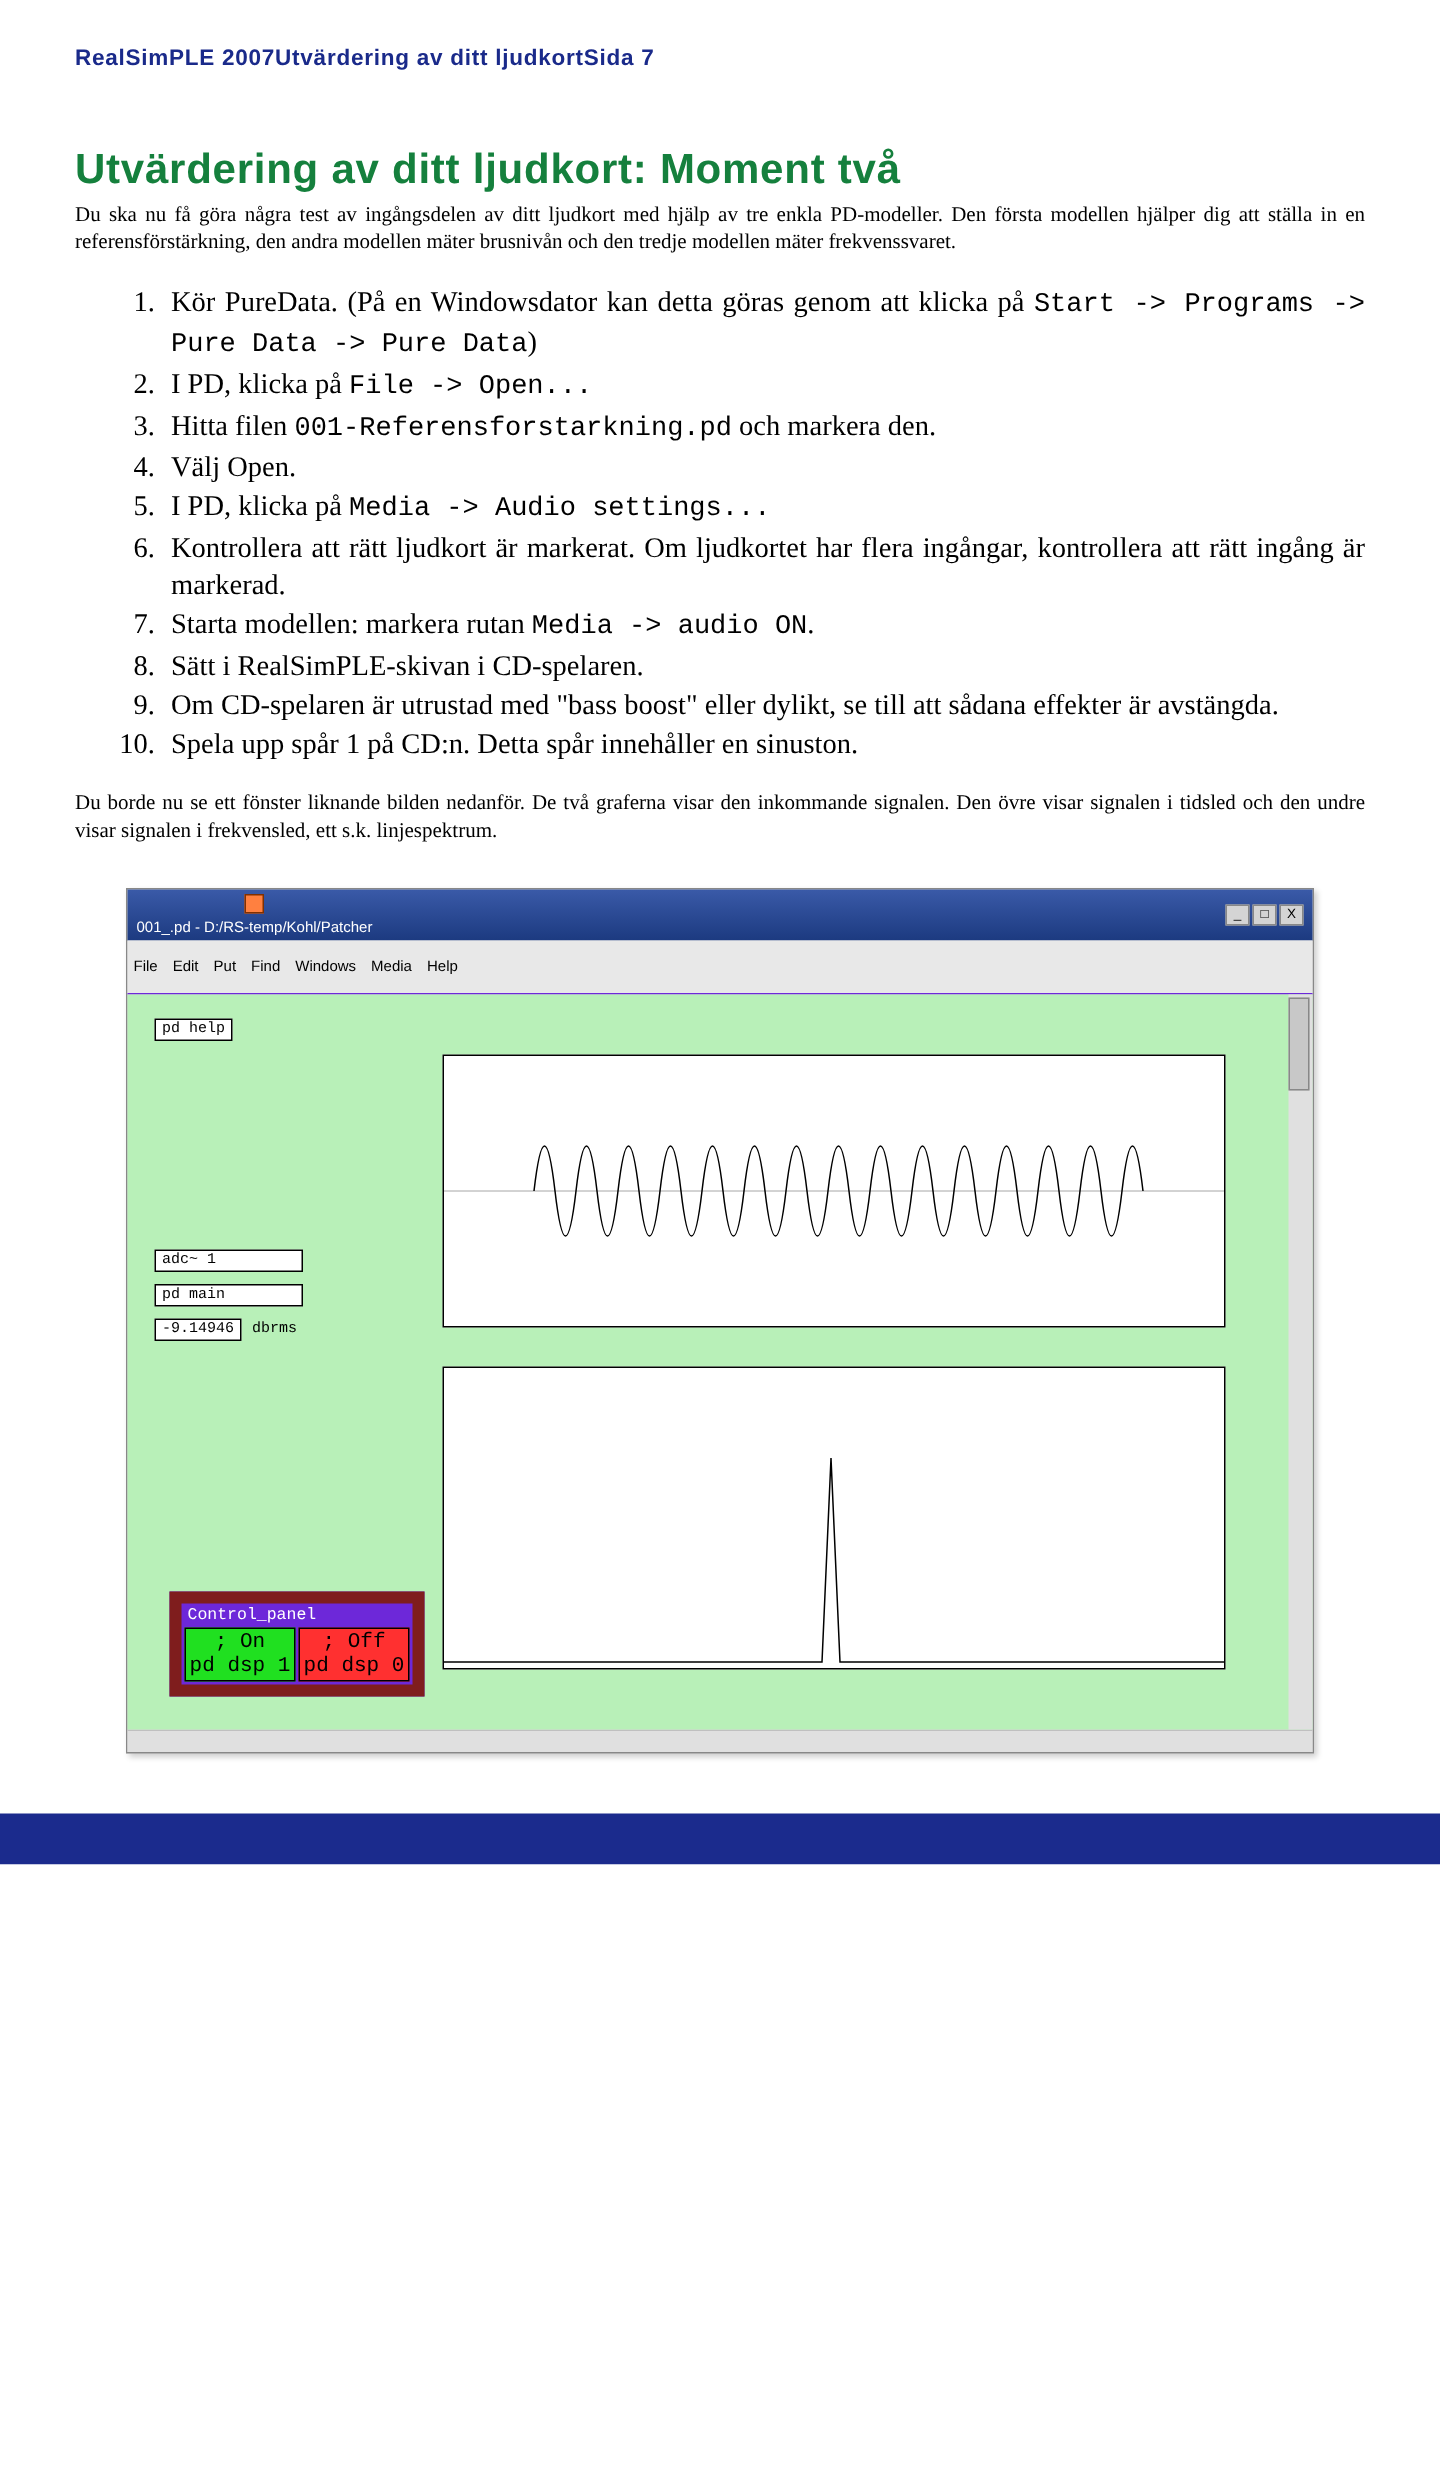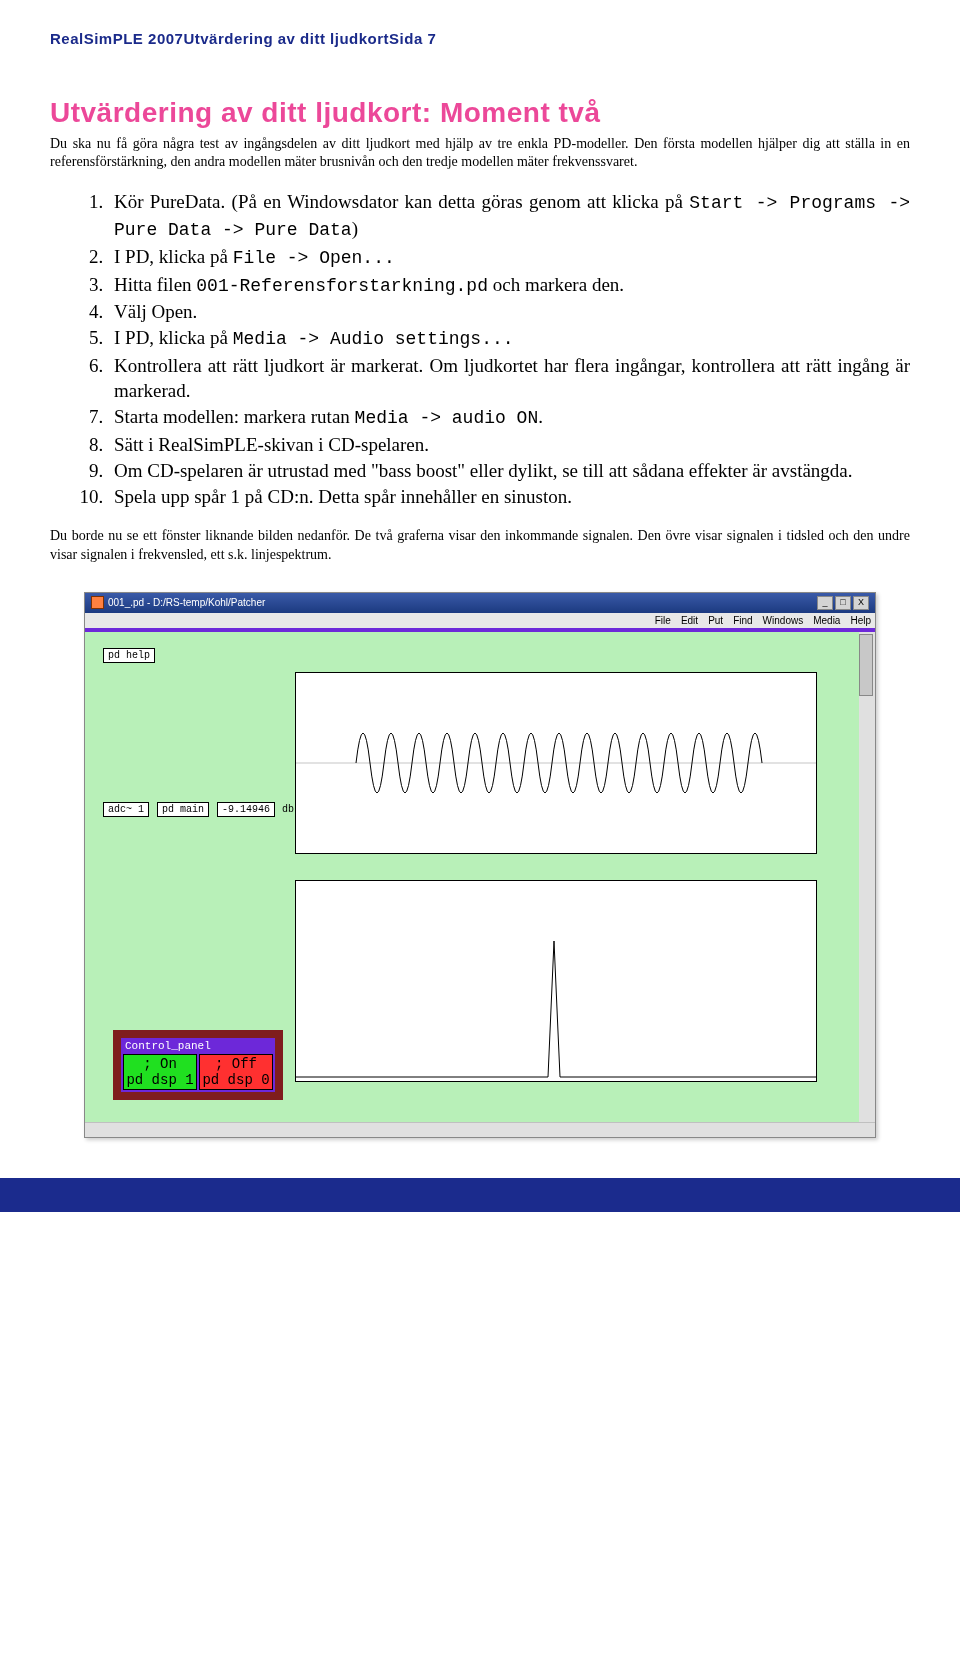--- a/index.html
+++ b/index.html
@@ -21,21 +21,21 @@
     font-size: 15px;
     font-weight: bold;
     color: #1a2a8a;
     letter-spacing: 0.5px;
     margin-bottom: 50px;
   }
   h1 {
     font-family: Verdana, Arial, sans-serif;
     font-size: 28px;
     font-weight: bold;
-    color: #ec4899;
+    color: #15803d;
     letter-spacing: 0.5px;
     margin: 0 0 6px 0;
   }
   p {
     font-size: 14px;
     line-height: 1.3;
     margin: 0 0 16px 0;
     text-align: justify;
   }
   .intro {
@@ -76,38 +76,38 @@
     font-size: 10px;
     padding: 3px 6px;
     display: flex;
     align-items: center;
     justify-content: space-between;
   }
   .pd-title-left {
     display:flex;
     align-items:center;
     gap:4px;
+    flex-direction:column;
   }
   .pd-icon {
     width:11px; height:11px; background:#ff8040; border:1px solid #803000;
   }
   .pd-win-btns { display:flex; gap:2px; }
   .pd-win-btn {
     width:14px; height:12px; background:#d4d4d4; border:1px solid #888;
     font-size:9px; line-height:10px; text-align:center; color:#000;
   }
   .pd-menubar {
     background:#e8e8e8;
     font-size:10px;
     color:#000;
-    padding:2px 4px;
-    border-bottom:4px solid #6d28d9;
+    padding:12px 4px;
+    border-bottom:1px solid #6d28d9;
     display:flex;
     gap:10px;
-    justify-content:flex-end;
   }
   .pd-canvas {
     background:#b8f0b8;
     padding:12px 12px 18px 12px;
     min-height:490px;
     position:relative;
     box-sizing:border-box;
     border-right:16px solid #e0e0e0;
   }
   .pd-scroll-thumb {
@@ -122,21 +122,21 @@
     font-family: 'Courier New', monospace;
     font-size:10px;
     padding:1px 4px;
     display:inline-block;
   }
   .pd-topbox { margin-left:6px; }
   .pd-leftcol {
     position:absolute;
     left:18px; top:170px;
     display:flex;
-    flex-direction:row;
+    flex-direction:column;
     gap:8px;
   }
   .pd-leftcol .row { display:flex; align-items:center; gap:3px; }
   .pd-graph {
     position:absolute;
     left:210px;
     width:520px;
     background:#fff;
     border:1px solid #000;
   }

